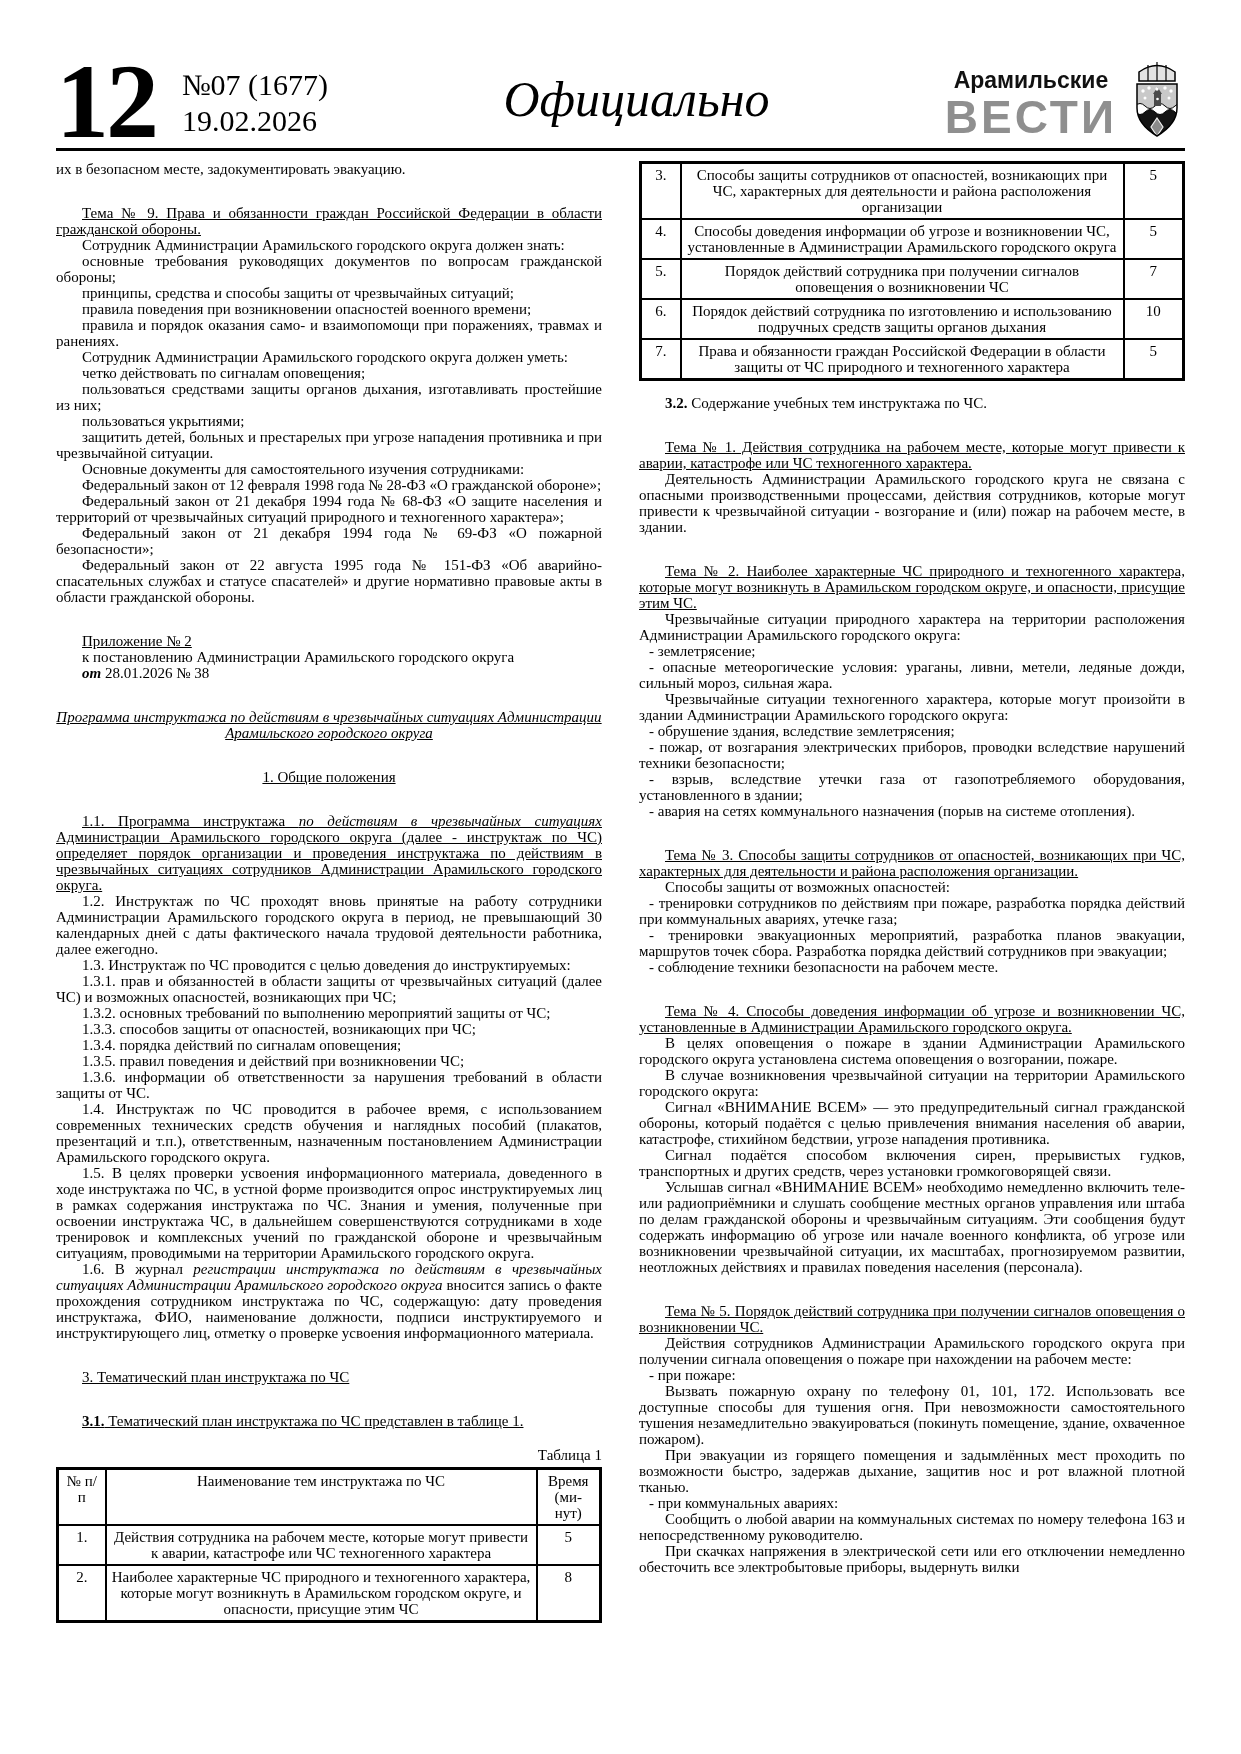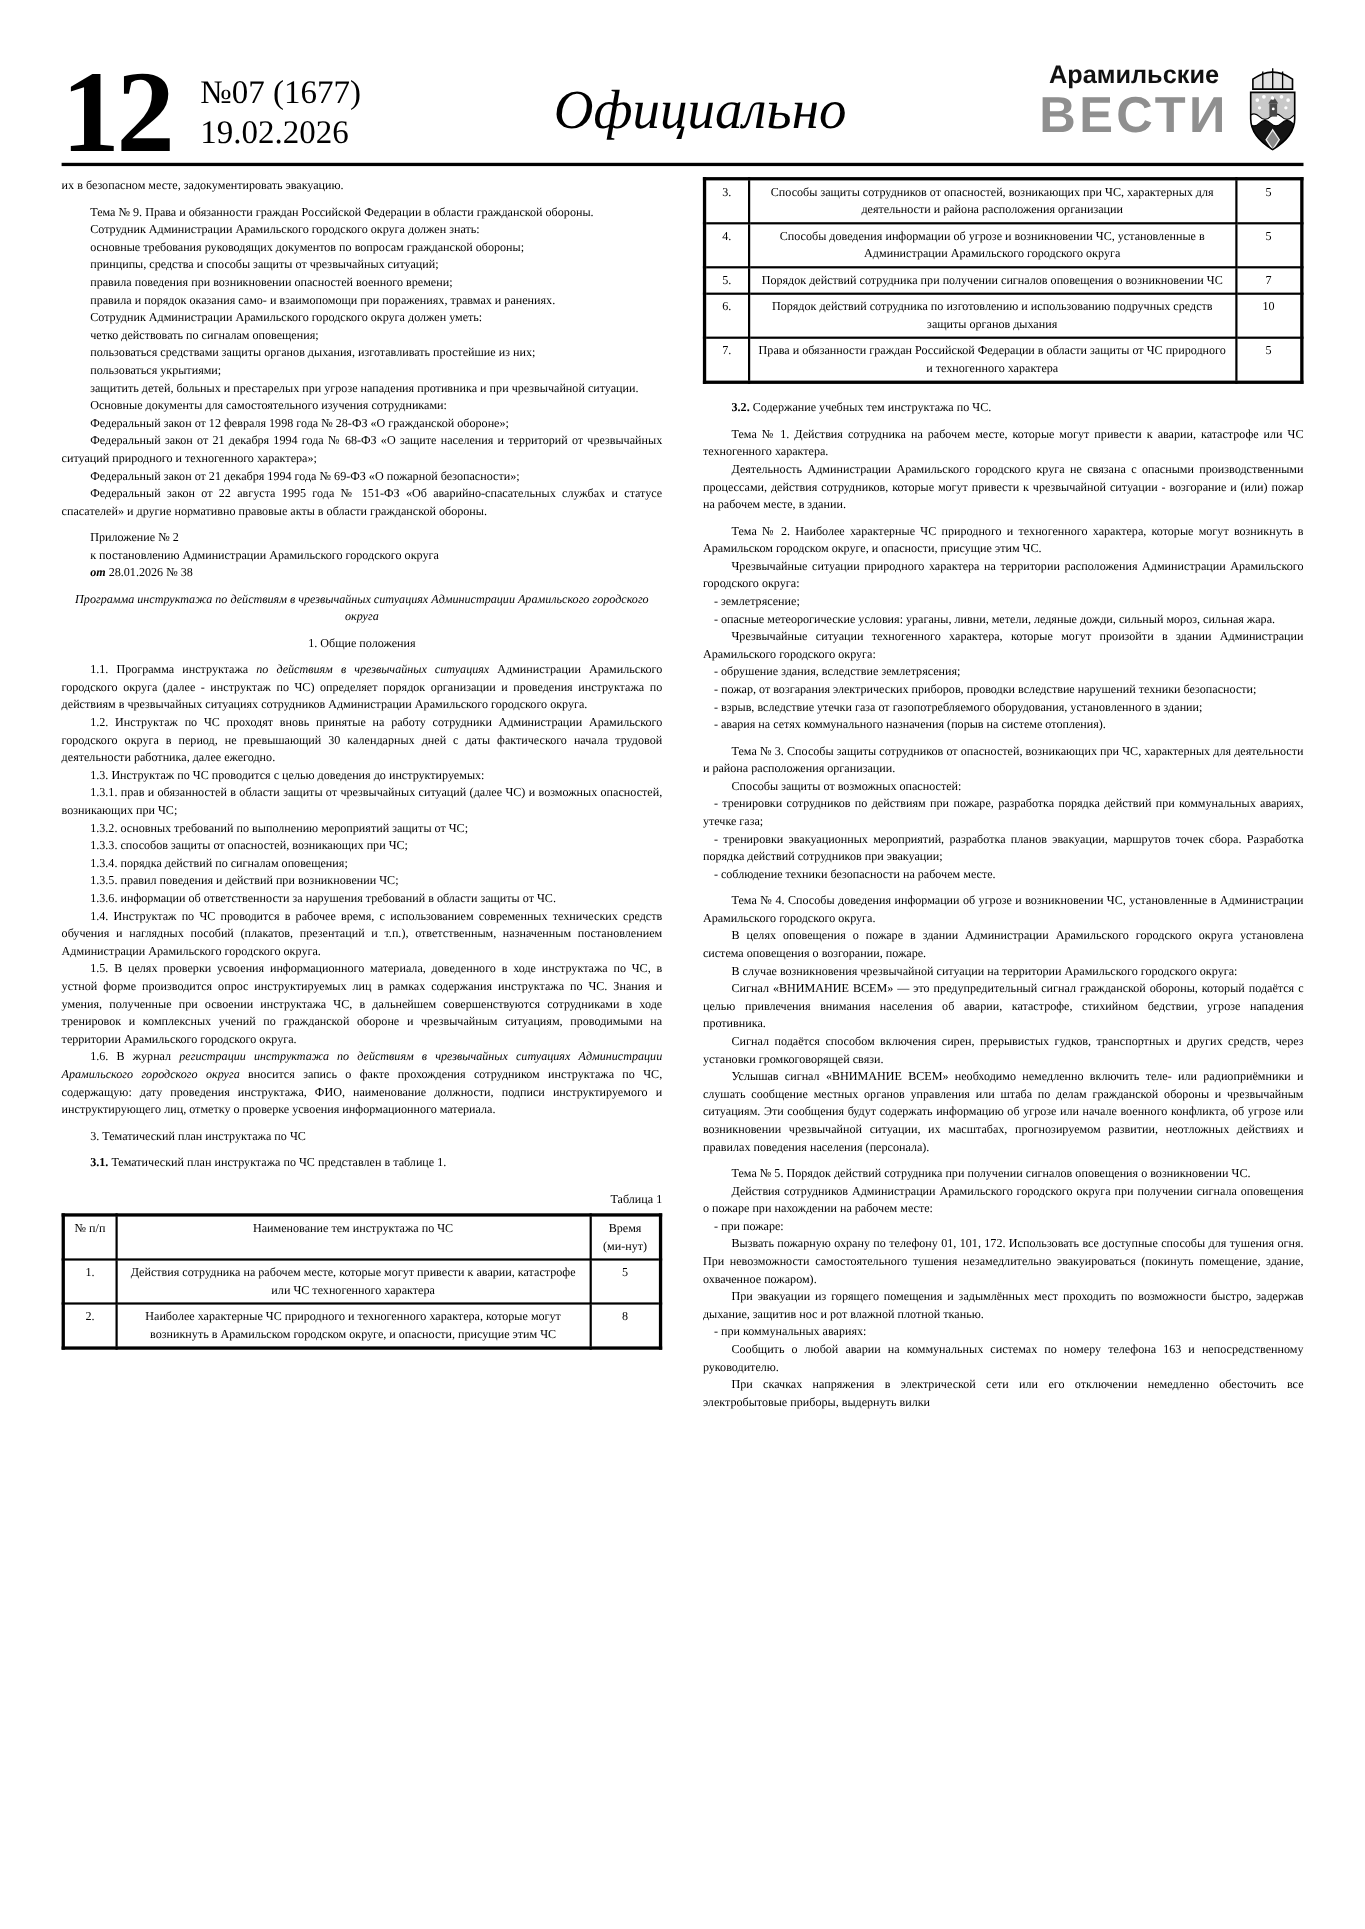--- a/index.html
+++ b/index.html
@@ -6,34 +6,34 @@
   body{
     width:1241px;height:1754px;background:#ffffff;color:#000;
     font-family:"Liberation Serif",serif;overflow:hidden;position:relative;
   }
   .page{padding:40px 56px 0 56px;}
   
   .masthead{display:flex;align-items:flex-end;height:100px;}
   .pageno{font-size:106px;line-height:.72;font-weight:bold;letter-spacing:-3px;}
   .issue{margin-left:26px;font-size:30px;line-height:1.18;padding-bottom:2px;white-space:nowrap;}
   .section-title{font-style:italic;font-size:50px;line-height:1;margin:12px auto;padding-bottom:4px;}
-  .brand{display:flex;gap:12px;padding-bottom:0;}
+  .brand{display:flex;align-items:flex-end;gap:12px;padding-bottom:0;}
   .brand-words{text-align:center;font-family:"Liberation Sans",sans-serif;line-height:1;}
   .brand-top{font-size:23px;font-weight:bold;color:#111;}
   .brand-bottom{font-size:46px;font-weight:bold;color:#8f8f8f;letter-spacing:3px;margin-top:2px;}
   .rule{border-top:3px solid #000;margin-top:8px;}
   
   .cols{display:flex;gap:37px;margin-top:10px;align-items:flex-start;}
-  .col{width:546px;font-size:11px;line-height:16px;}
+  .col{width:546px;font-size:15px;line-height:16px;}
   .para{text-align:justify;text-indent:26px;}
   .para.noind{text-indent:0;}
   .para.dash{text-indent:10px;}
   .para.ctr{text-align:center;text-indent:0;}
   .para.rgt{text-align:right;text-indent:0;}
-  .para.gap{margin-top:8px;}
+  .para.gap{margin-top:28px;text-decoration:underline;}
   span.i{font-style:italic;}
   span.b{font-weight:bold;}
   span.bi{font-weight:bold;font-style:italic;}
   
   table.plan{border-collapse:collapse;width:100%;table-layout:fixed;border:3px solid #000;}
   .plan th,.plan td{
     border:2px solid #000;text-align:center;vertical-align:top;
     padding:3px 5px;font-weight:normal;line-height:16px;hyphens:auto;
   }
   .caption{margin:18px 0 4px 0;}

